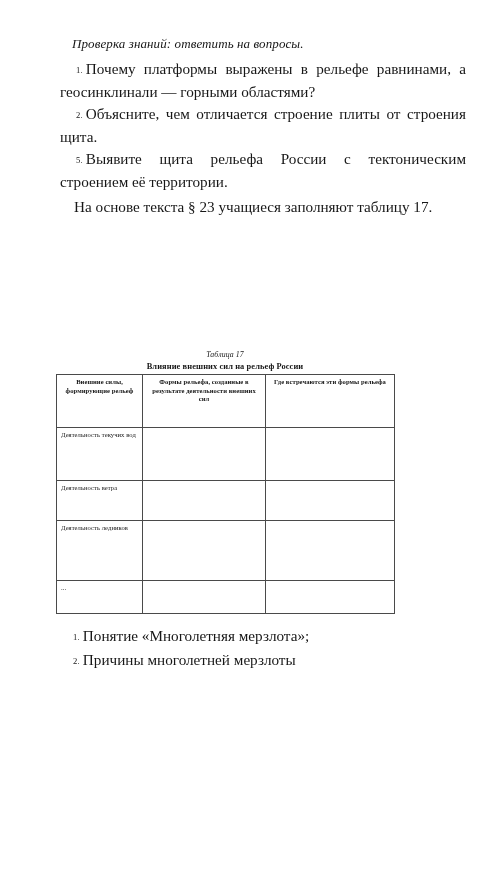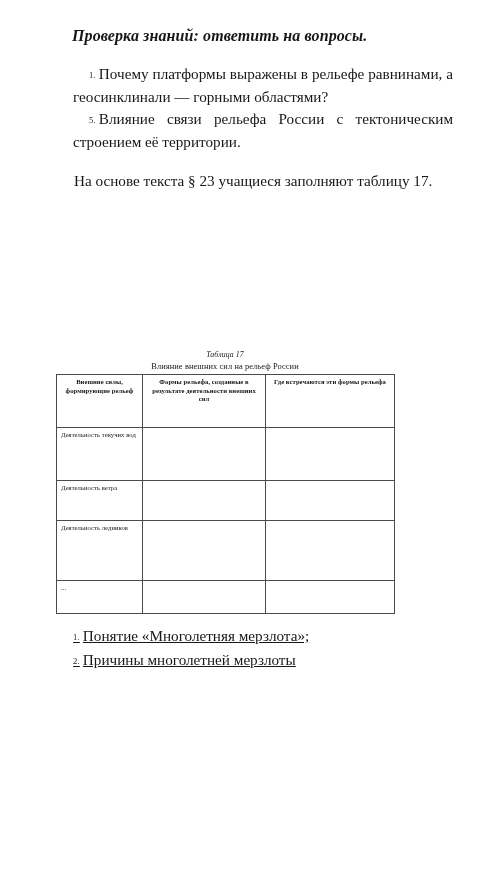--- a/index.html
+++ b/index.html
@@ -27,44 +27,44 @@
 
   .content {
     position: absolute;
     left: 56px;
     top: 26px;
     width: 414px;
   }
 
   
   .section-title {
-    font-weight: bold;
+    font-weight: normal;
     font-style: italic;
-    font-size: 16px;
+    font-size: 13px;
     line-height: 20px;
-    margin: 0 0 1px 16px;
+    margin: 8px 0 1px 16px;
     letter-spacing: 0.1px;
   }
 
   .para {
     font-size: 15.2px;
     line-height: 21.4px;
     text-align: justify;
     text-justify: inter-word;
     margin: 0;
     hyphens: none;
   }
   .para.indent {
     text-indent: 18px;
   }
 
   
   .qlist {
     list-style: none;
-    margin: 17px;
+    margin: 4px;
     padding: 0;
     font-family: Liberation Serif, serif;
   }
   .qlist li {
     font-size: 15.2px;
     line-height: 21.4px;
     text-align: justify;
     text-justify: inter-word;
     margin: 0;
     padding: 0;
@@ -89,21 +89,21 @@
   }
   .table-caption {
     font-style: italic;
     font-size: 7.8px;
     text-align: center;
     line-height: 10px;
     margin: 0 0 1px 0;
     letter-spacing: 0.1px;
   }
   .table-title {
-    font-weight: normal;
+    font-weight: bold;
     font-size: 8.4px;
     text-align: center;
     line-height: 11px;
     margin: 0 0 2px 0;
     letter-spacing: 0.1px;
   }
 
   table.grid {
     border-collapse: collapse;
     width: 338px;
@@ -145,21 +145,20 @@
   }
   .bottom-block .para {
     font-size: 15.2px;
     line-height: 21.8px;
     text-align: left;
   }
   .blist {
     list-style: none;
     margin: 3px 0 12px 0;
     padding: 0;
-    text-decoration: underline;
   }
   .blist li {
     font-size: 15.2px;
     line-height: 21.8px;
     padding-left: 30px;
     text-indent: -30px;
     margin: 0;
   }
   .blist li .num {
     font-size: 8.6px;
@@ -176,21 +175,24 @@
 
   <div class="content">
 
     <p class="section-title">Проверка знаний: ответить на вопросы.</p>
 
     <ul class="qlist">
       <li>
         <span class="num">1.</span><span class="lead">Почему платформы выражены в рельефе равнинами, а геосинклинали — горными областями?</span>
       </li>
       <li>
-        <span class="num">5.</span><span class="lead">Влияние связи рельефа России с тектоническим строением её территории.</span>
+        <span class="num">2.</span><span class="lead">Объясните, чем отличается строение плиты от строения щита.</span>
+      </li>
+      <li>
+        <span class="num">5.</span><span class="lead">Выявите щита рельефа России с тектоническим строением её территории.</span>
       </li>
     </ul>
 
     <p class="para indent">На основе текста § 23 учащиеся заполняют таблицу 17.</p>
 
   </div>
 
   <div class="table-block">
 
     <div class="table-caption">Таблица 17</div>

